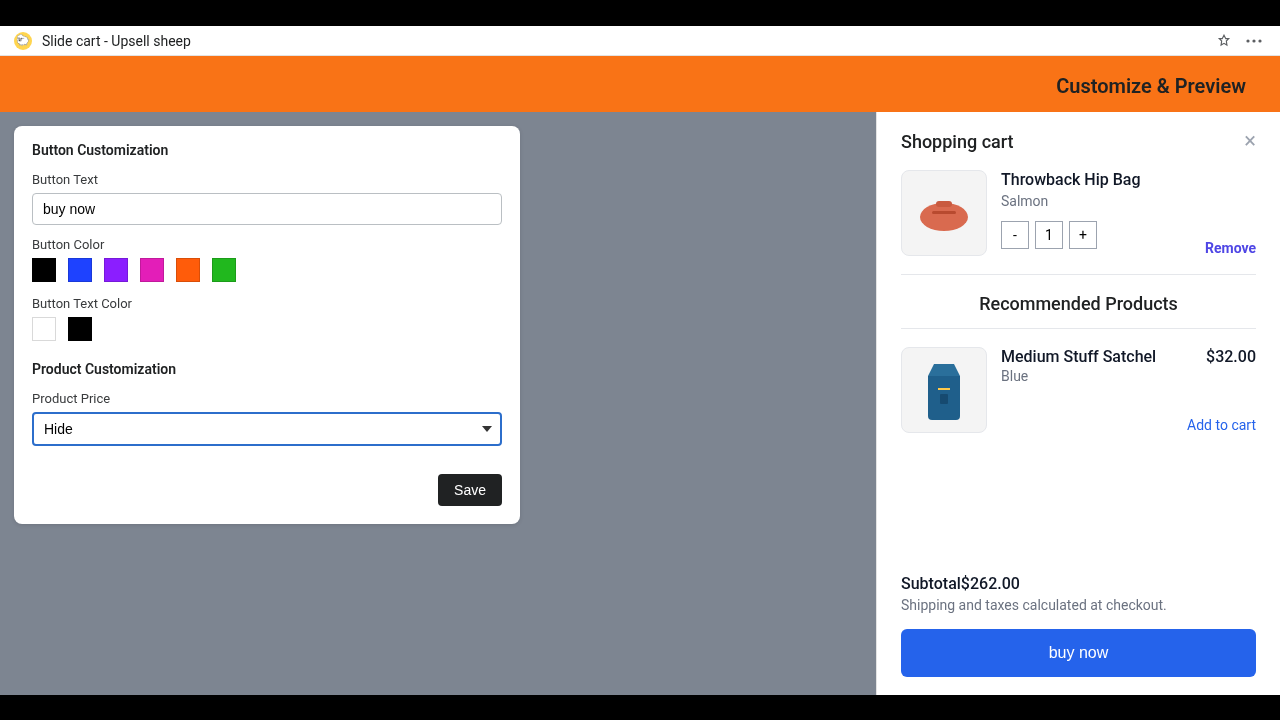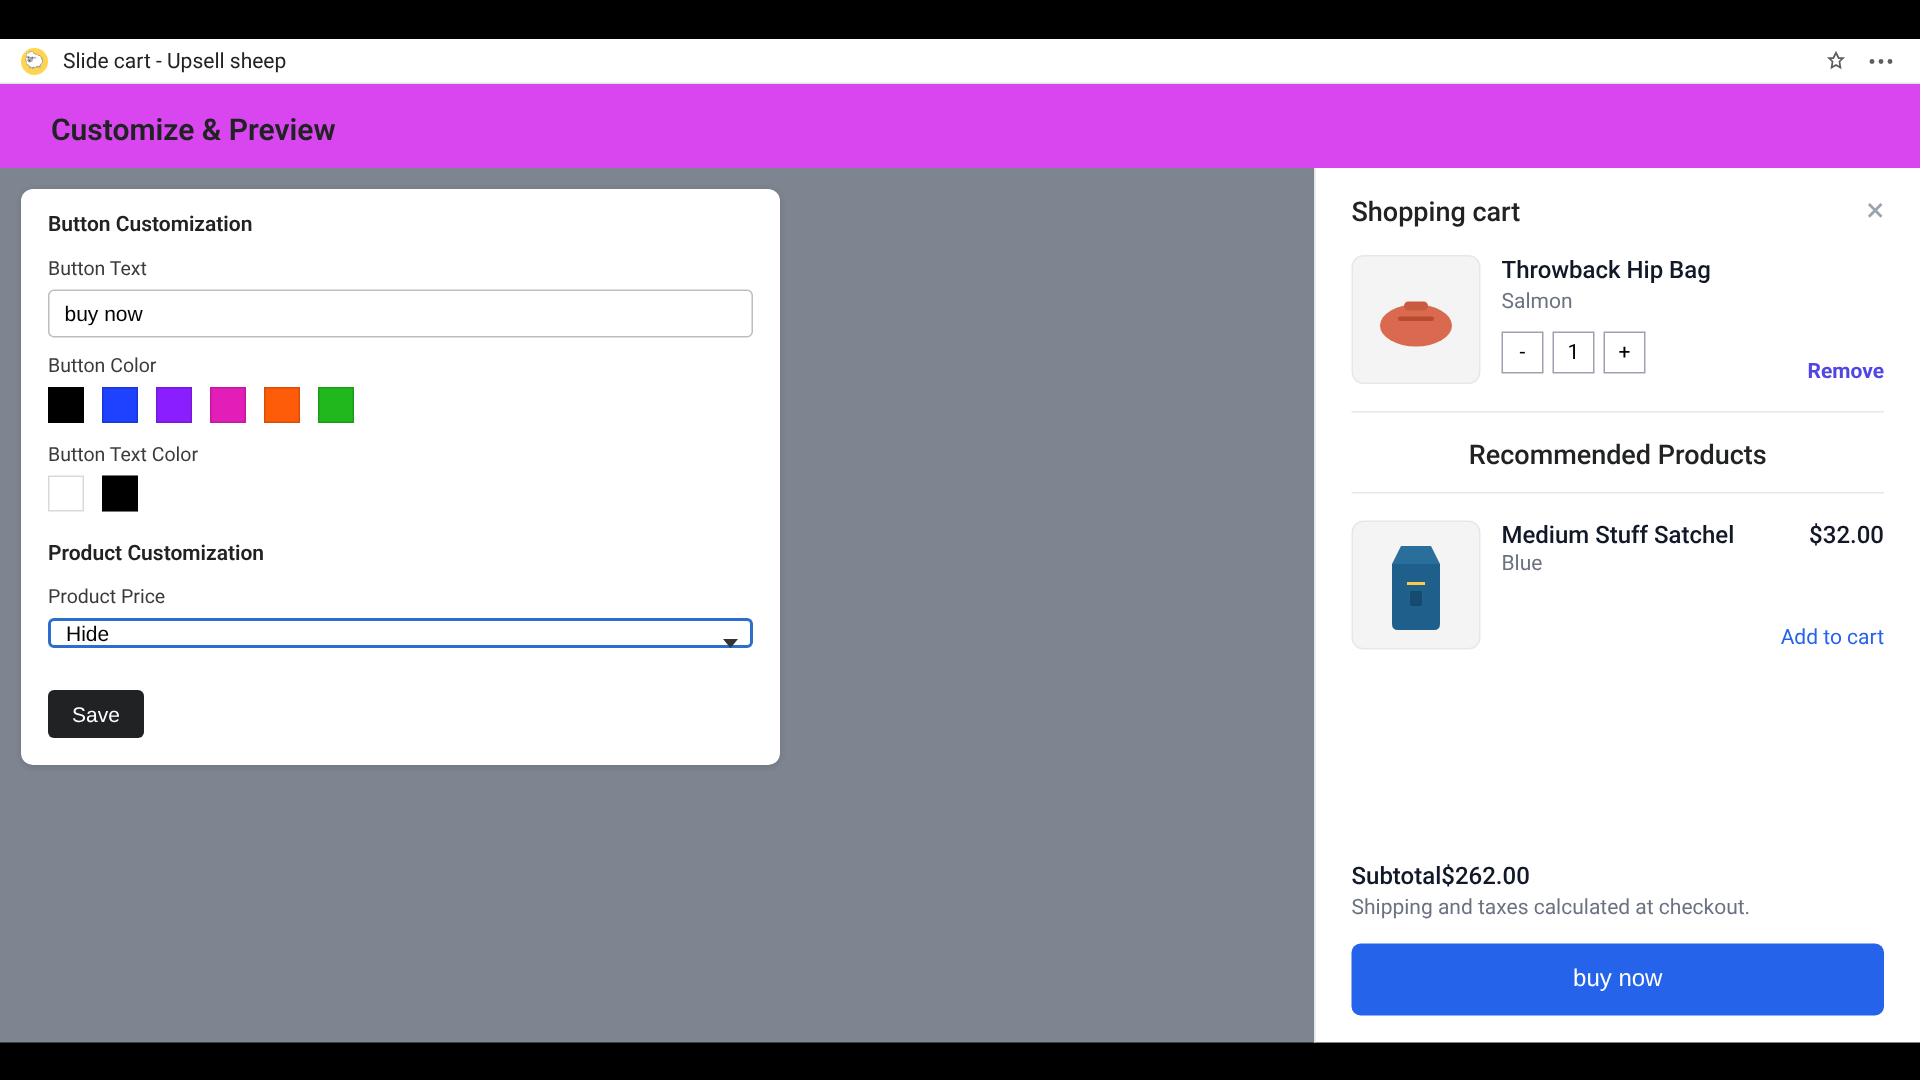--- a/index.html
+++ b/index.html
@@ -43,25 +43,26 @@
   .titlebar .spacer { flex: 1; }
   .titlebar .icon-btn {
     width: 24px; height: 24px;
     display: flex; align-items: center; justify-content: center;
     color: #5c5f62;
     cursor: pointer;
     margin-left: 6px;
   }
   
   .subheader {
-    background: #d946ef;
+    background: #f97316;
     padding: 18px 34px 14px;
     font-size: 20px;
     font-weight: 600;
     color: #202223;
+    text-align: right;
   }
   
   .workspace {
     display: flex;
     height: calc(668px - 30px - 55px);
     position: relative;
   }
   .canvas {
     flex: 1;
     background: #7d8591;
@@ -106,42 +107,42 @@
     width: 24px; height: 24px;
     border: 1px solid rgba(0,0,0,0.15);
     cursor: pointer;
   }
   .select-wrap {
     width: 470px;
     position: relative;
   }
   select.select {
     width: 100%;
-    height: 20px;
+    height: 34px;
     border: 2px solid #2c6ecb;
     border-radius: 4px;
     padding: 0 10px;
     font-size: 14px;
     background: #fff;
     appearance: none;
     outline: none;
   }
   .select-wrap::after {
     content: "";
     position: absolute;
     right: 10px; top: 14px;
     width: 0; height: 0;
     border-left: 5px solid transparent;
     border-right: 5px solid transparent;
     border-top: 6px solid #333;
     pointer-events: none;
   }
   .save-row {
     display: flex;
-    justify-content: flex-start;
+    justify-content: flex-end;
     margin-top: 28px;
   }
   .save-btn {
     background: #202223;
     color: #fff;
     border: none;
     border-radius: 4px;
     padding: 8px 16px;
     font-size: 14px;
     cursor: pointer;

